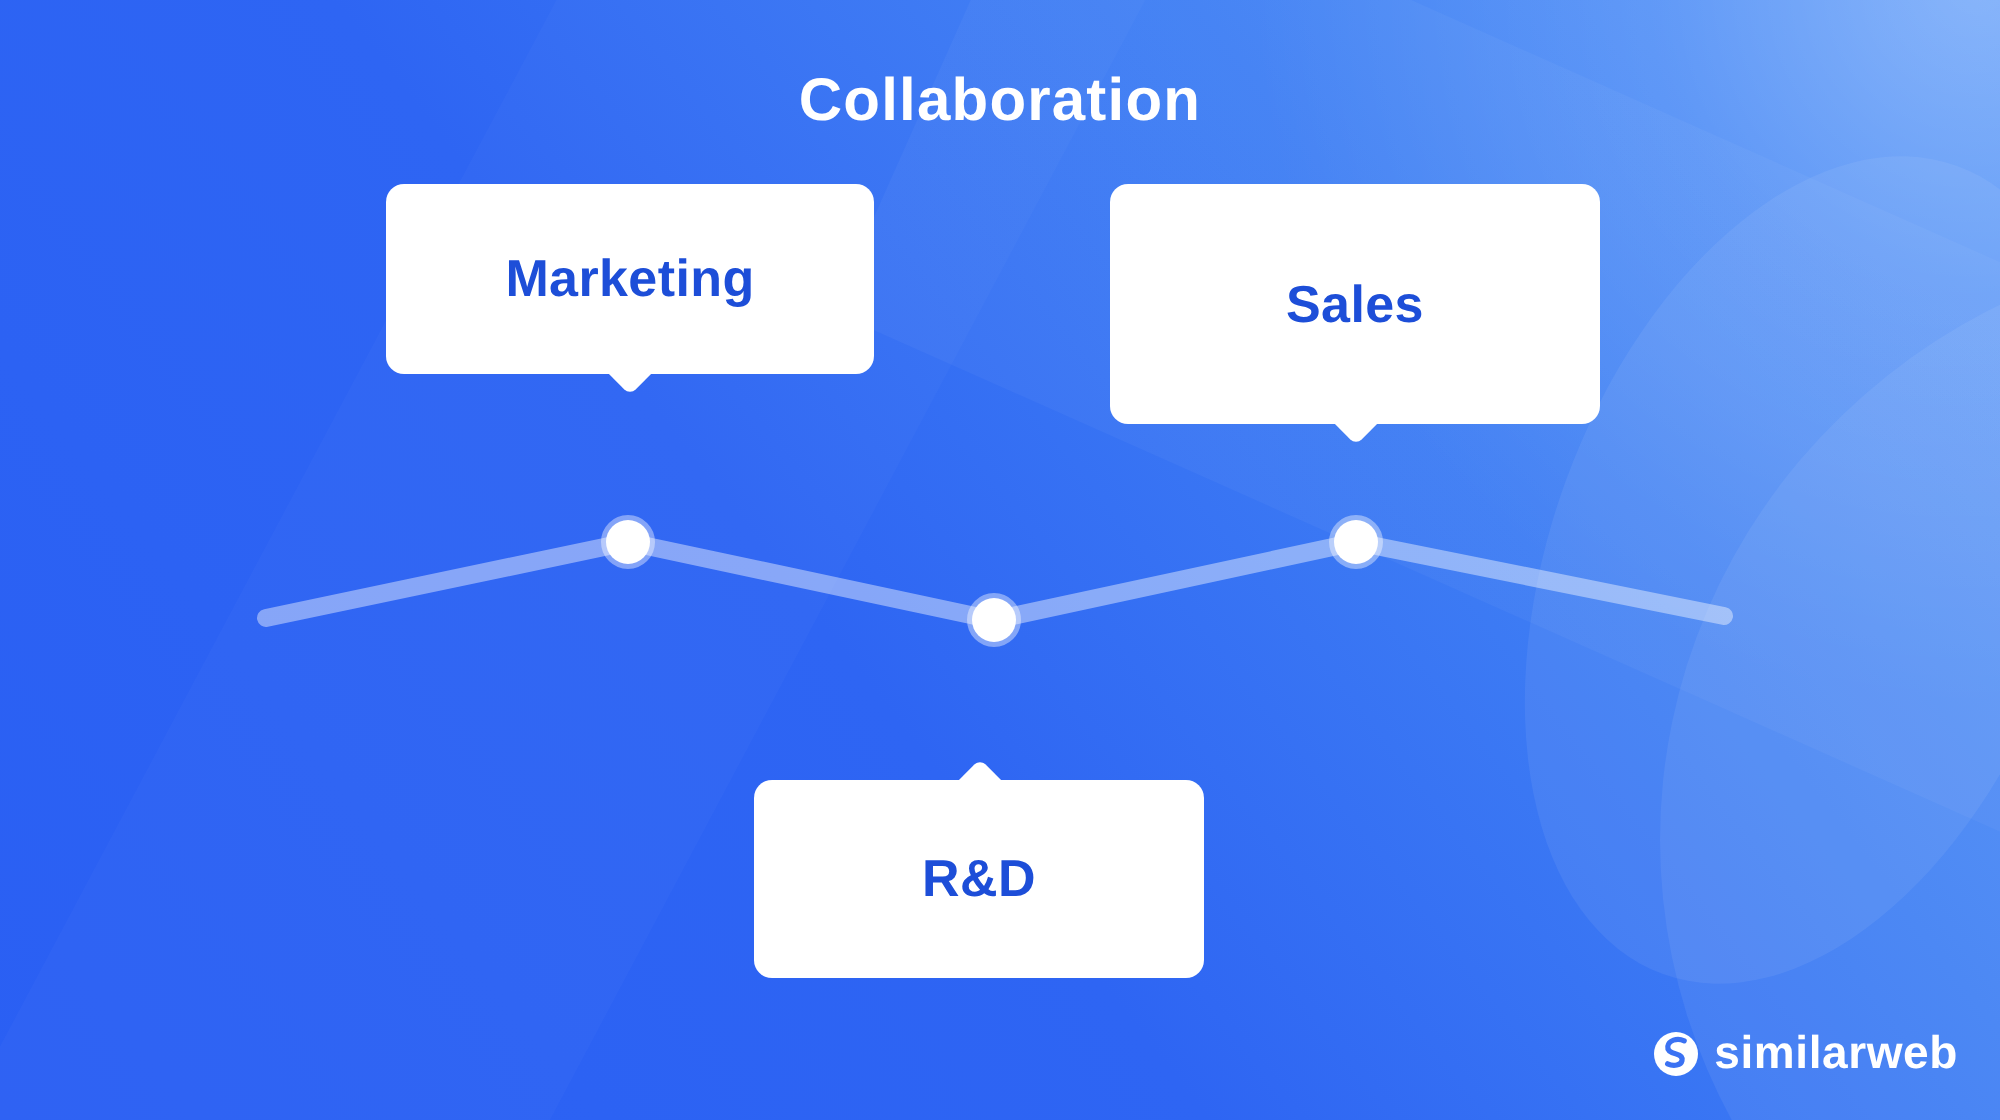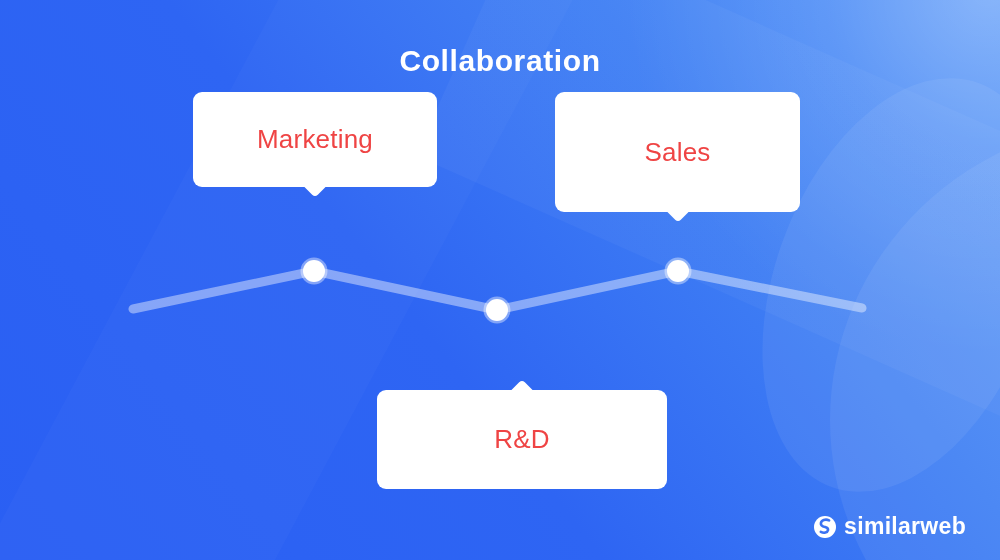--- a/index.html
+++ b/index.html
@@ -46,21 +46,21 @@
     position: absolute;
     left: 120px; top: -120px;
     width: 260px; height: 900px;
     transform: rotate(28deg);
     background: rgba(255,255,255,0.025);
   }
   
   .title {
     position: absolute;
     left: 0; right: 0; top: 26px;
-    margin: 17px;
+    margin: 7px;
     text-align: center;
     font-size: 30px;
     line-height: 36px;
     font-weight: 700;
     letter-spacing: 0.6px;
     color: #ffffff;
   }
   
   .trend {
     position: absolute;
@@ -71,49 +71,49 @@
   
   .card {
     position: absolute;
     background: #ffffff;
     border-radius: 9px;
     display: flex;
     align-items: center;
     justify-content: center;
   }
   .card-label {
-    color: #ef4444;
+    color: #1d4ed8;
     font-size: 26px;
-    font-weight: 400;
+    font-weight: 700;
     letter-spacing: 0.2px;
   }
   .card-marketing { left: 193px; top: 92px;  width: 244px; height: 95px; }
   .card-sales     { left: 555px; top: 92px;  width: 245px; height: 120px; }
-  .card-rnd       { left: 377px; top: 390px; width: 290px; height: 99px; }
+  .card-rnd       { left: 377px; top: 390px; width: 225px; height: 99px; }
   .tail {
     position: absolute;
     left: 50%;
     width: 17px;
     height: 17px;
     background: #ffffff;
   }
   .tail-down {
     bottom: -7px;
     transform: translateX(-50%) rotate(45deg);
     border-bottom-right-radius: 4px;
   }
   .tail-up {
     top: -7px;
     transform: translateX(-50%) rotate(45deg);
     border-top-left-radius: 4px;
   }
   
   .brand {
     position: absolute;
-    right: 34px;
+    right: 21px;
     bottom: 20px;
     display: flex;
     align-items: center;
     gap: 7px;
   }
   .brand-icon { display: block; }
   .brand-name {
     color: #ffffff;
     font-size: 23px;
     font-weight: 700;

